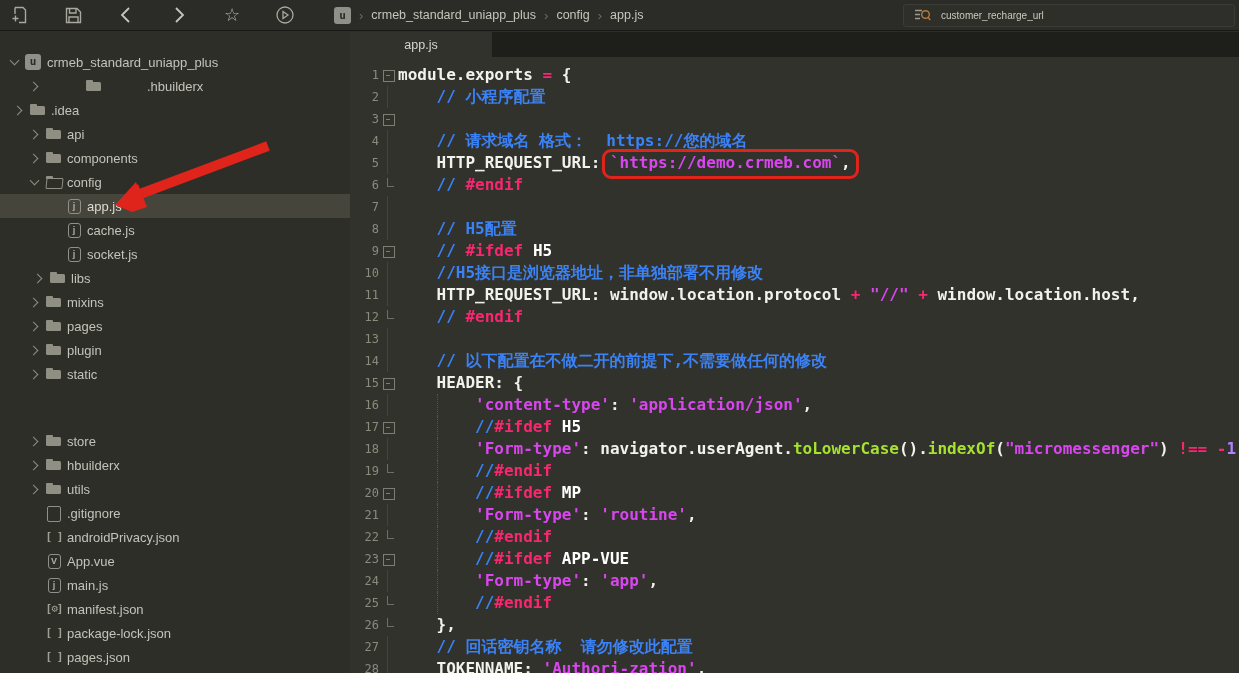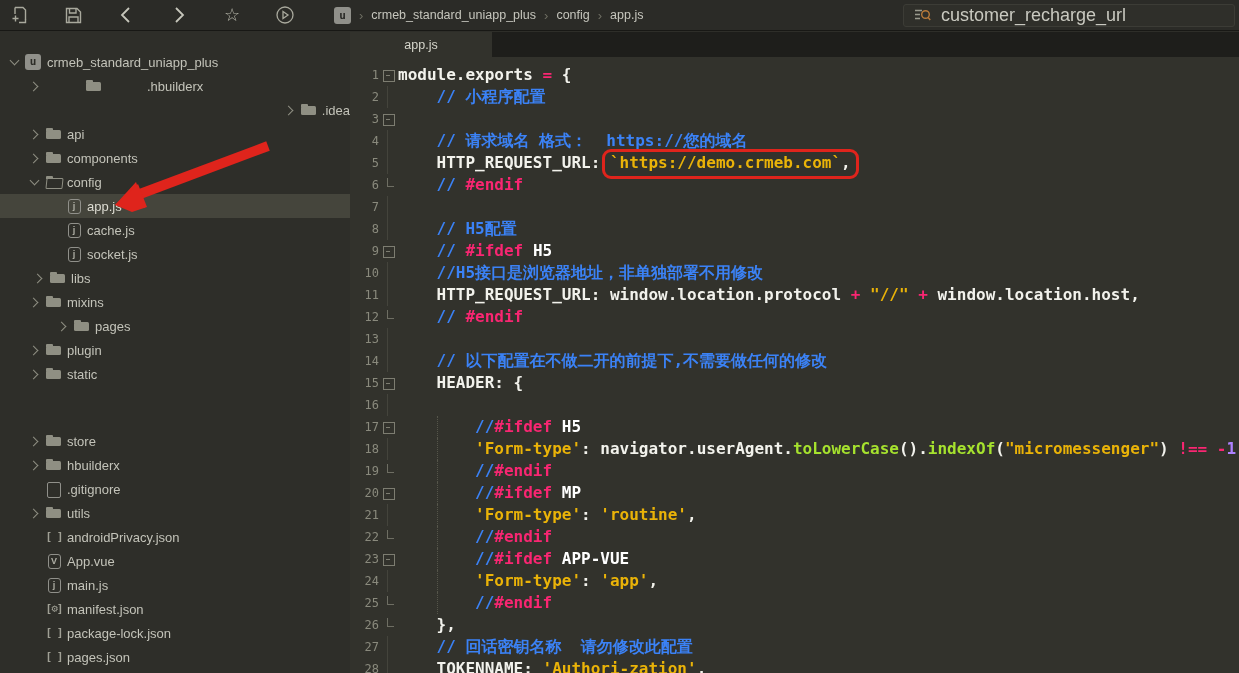--- a/index.html
+++ b/index.html
@@ -25,21 +25,21 @@
   .uicon{
     width:17px; height:17px; background:#90908a; border-radius:3px;
     color:#2b2b27; font:bold 11px/17px "DejaVu Sans Mono",monospace;
     text-align:center; display:inline-block;
   }
   #searchbox{
     position:absolute; right:4px; top:4px; width:332px; height:23px;
     background:#2f2f2a; border:1px solid #3c3c36; border-radius:3px;
     display:flex; align-items:center; padding-left:10px;
   }
-  #searchbox .stext{ margin-left:10px; font-size:18px; color:#c9c9c0; }
+  #searchbox .stext{ margin-left:10px; font-size:10px; color:#c9c9c0; }
 
   
   #sidebar{
     position:absolute; left:0; top:32px; width:350px; bottom:0;
     background:#2e2e29; padding-top:18px; overflow:hidden;
   }
   .trow{ display:flex; align-items:center; height:24px; font-size:13px;
     color:#c3c3b9; white-space:nowrap; cursor:default; }
   .trow.sel{ background:#45453c; color:#dddcd2; }
   .tlabel{ margin-left:3px; }
@@ -89,21 +89,21 @@
   .fold.start::before{ content:""; position:absolute; left:3px; top:6px; width:10px; height:10px;
     border:1px solid #7d7d71; background:#32322c; }
   .fold.start::after{ content:""; position:absolute; left:6px; top:10.5px; width:4px; height:1px;
     background:#7d7d71; }
   .fold.end::before{ content:""; position:absolute; left:7px; top:4px; width:6px; height:8px;
     border-left:1px solid #6e6e63; border-bottom:1px solid #6e6e63; }
   .code{ position:relative; flex:none; margin-left:2px; }
   .guide{ position:absolute; left:4ch; top:0; bottom:0; width:0;
     border-left:1px dotted #55554a; }
   .tp{ color:#f2f2ec; } .tc{ color:#3b82f6; } .tk{ color:#f92672; }
-  .ts{ color:#eab308; } .tf{ color:#a6e22e; } .tn{ color:#ae81ff; }
+  .ts{ color:#d946ef; } .tf{ color:#a6e22e; } .tn{ color:#ae81ff; }
   .td{ color:#ffffff; }
 
   
   #anno-box{ position:absolute; left:602px; top:149px; width:257px; height:30px;
     border:3px solid #df241c; border-radius:9px; z-index:40; pointer-events:none; }
   #anno-arrow{ position:absolute; left:0; top:0; z-index:41; pointer-events:none; }
 </style>
 </head>
 <body>
 
@@ -168,21 +168,21 @@
       <div class="trow" style="padding-left: 6px;">
         <span class="chev open"></span>
         <span class="ic ic-uniapp"></span>
         <span class="tlabel">crmeb_standard_uniapp_plus</span>
       </div>
       <div class="trow" style="padding-left: 26px; gap: 40px;">
         <span class="chev closed"></span>
         <span class="ic ic-folder"></span>
         <span class="tlabel">.hbuilderx</span>
       </div>
-      <div class="trow" style="padding-left: 10px; justify-content: flex-end;">
+      <div class="trow" style="padding-left: 10px;">
         <span class="chev closed"></span>
         <span class="ic ic-folder"></span>
         <span class="tlabel">.idea</span>
       </div>
       <div class="trow" style="padding-left: 26px;">
         <span class="chev closed"></span>
         <span class="ic ic-folder"></span>
         <span class="tlabel">api</span>
       </div>
       <div class="trow" style="padding-left: 26px;">
@@ -219,21 +219,21 @@
       <div class="trow" style="padding-left: 30px;">
         <span class="chev closed"></span>
         <span class="ic ic-folder"></span>
         <span class="tlabel">libs</span>
       </div>
       <div class="trow" style="padding-left: 26px;">
         <span class="chev closed"></span>
         <span class="ic ic-folder"></span>
         <span class="tlabel">mixins</span>
       </div>
-      <div class="trow" style="padding-left: 26px; margin-left: 28px;">
+      <div class="trow" style="padding-left: 26px;">
         <span class="chev closed"></span>
         <span class="ic ic-folder"></span>
         <span class="tlabel">pages</span>
       </div>
       <div class="trow" style="padding-left: 26px;">
         <span class="chev closed"></span>
         <span class="ic ic-folder"></span>
         <span class="tlabel">plugin</span>
       </div>
       <div class="trow" style="padding-left: 26px;">
@@ -243,30 +243,30 @@
       </div>
       <div class="trow" style="padding-left: 26px; margin-top: 43px;">
         <span class="chev closed"></span>
         <span class="ic ic-folder"></span>
         <span class="tlabel">store</span>
       </div>
       <div class="trow" style="padding-left: 26px;">
         <span class="chev closed"></span>
         <span class="ic ic-folder"></span>
         <span class="tlabel">hbuilderx</span>
+      </div>
+      <div class="trow" style="padding-left: 26px;">
+        <span class="chev closed"></span>
+        <span class="ic ic-folder"></span>
+        <span class="tlabel">utils</span>
       </div>
       <div class="trow" style="padding-left: 26px;">
         <span class="chev"></span>
         <span class="ic ic-file"></span>
         <span class="tlabel">.gitignore</span>
-      </div>
-      <div class="trow" style="padding-left: 26px;">
-        <span class="chev closed"></span>
-        <span class="ic ic-folder"></span>
-        <span class="tlabel">utils</span>
       </div>
       <div class="trow" style="padding-left: 26px;">
         <span class="chev"></span>
         <span class="ic ic-json">[ ]</span>
         <span class="tlabel">androidPrivacy.json</span>
       </div>
       <div class="trow" style="padding-left: 26px;">
         <span class="chev"></span>
         <span class="ic ic-vue">
           <i>V</i>
@@ -326,21 +326,21 @@
       <div class="line"><span class="ln">6</span><span class="fold end"></span><span class="code" style="padding-left: 4ch;"><span class="tc">// </span><span class="tk">#endif</span></span></div>
       <div class="line"><span class="ln">7</span><span class="fold scope"></span><span class="code" style="padding-left: 0ch;"></span></div>
       <div class="line"><span class="ln">8</span><span class="fold scope"></span><span class="code" style="padding-left: 4ch;"><span class="tc">// H5配置</span></span></div>
       <div class="line"><span class="ln">9</span><span class="fold start"></span><span class="code" style="padding-left: 4ch;"><span class="tc">// </span><span class="tk">#ifdef </span><span class="td">H5</span></span></div>
       <div class="line"><span class="ln">10</span><span class="fold scope"></span><span class="code" style="padding-left: 4ch;"><span class="tc">//H5接口是浏览器地址，非单独部署不用修改</span></span></div>
       <div class="line"><span class="ln">11</span><span class="fold scope"></span><span class="code" style="padding-left: 4ch;"><span class="tp">HTTP_REQUEST_URL: window.location.protocol </span><span class="tk">+</span><span class="tp"> </span><span class="ts">"//"</span><span class="tp"> </span><span class="tk">+</span><span class="tp"> window.location.host,</span></span></div>
       <div class="line"><span class="ln">12</span><span class="fold end"></span><span class="code" style="padding-left: 4ch;"><span class="tc">// </span><span class="tk">#endif</span></span></div>
       <div class="line"><span class="ln">13</span><span class="fold scope"></span><span class="code" style="padding-left: 0ch;"></span></div>
       <div class="line"><span class="ln">14</span><span class="fold scope"></span><span class="code" style="padding-left: 4ch;"><span class="tc">// 以下配置在不做二开的前提下,不需要做任何的修改</span></span></div>
       <div class="line"><span class="ln">15</span><span class="fold start"></span><span class="code" style="padding-left: 4ch;"><span class="tp">HEADER: {</span></span></div>
-      <div class="line"><span class="ln">16</span><span class="fold scope"></span></div>
+      <div class="line"><span class="ln">16</span><span class="fold scope"></span><span class="code" style="padding-left: 8ch;"><b class="guide"></b><span class="ts">'content-type'</span><span class="tp">: </span><span class="ts">'application/json'</span><span class="tp">,</span></span></div>
       <div class="line"><span class="ln">17</span><span class="fold start"></span><span class="code" style="padding-left: 8ch;"><b class="guide"></b><span class="tc">//</span><span class="tk">#ifdef </span><span class="td">H5</span></span></div>
       <div class="line"><span class="ln">18</span><span class="fold scope"></span><span class="code" style="padding-left: 8ch;"><b class="guide"></b><span class="ts">'Form-type'</span><span class="tp">: navigator.userAgent.</span><span class="tf">toLowerCase</span><span class="tp">().</span><span class="tf">indexOf</span><span class="tp">(</span><span class="ts">"micromessenger"</span><span class="tp">) </span><span class="tk">!== -</span><span class="tn">1</span></span></div>
       <div class="line"><span class="ln">19</span><span class="fold end"></span><span class="code" style="padding-left: 8ch;"><b class="guide"></b><span class="tc">//</span><span class="tk">#endif</span></span></div>
       <div class="line"><span class="ln">20</span><span class="fold start"></span><span class="code" style="padding-left: 8ch;"><b class="guide"></b><span class="tc">//</span><span class="tk">#ifdef </span><span class="td">MP</span></span></div>
       <div class="line"><span class="ln">21</span><span class="fold scope"></span><span class="code" style="padding-left: 8ch;"><b class="guide"></b><span class="ts">'Form-type'</span><span class="tp">: </span><span class="ts">'routine'</span><span class="tp">,</span></span></div>
       <div class="line"><span class="ln">22</span><span class="fold end"></span><span class="code" style="padding-left: 8ch;"><b class="guide"></b><span class="tc">//</span><span class="tk">#endif</span></span></div>
       <div class="line"><span class="ln">23</span><span class="fold start"></span><span class="code" style="padding-left: 8ch;"><b class="guide"></b><span class="tc">//</span><span class="tk">#ifdef </span><span class="td">APP-VUE</span></span></div>
       <div class="line"><span class="ln">24</span><span class="fold scope"></span><span class="code" style="padding-left: 8ch;"><b class="guide"></b><span class="ts">'Form-type'</span><span class="tp">: </span><span class="ts">'app'</span><span class="tp">,</span></span></div>
       <div class="line"><span class="ln">25</span><span class="fold end"></span><span class="code" style="padding-left: 8ch;"><b class="guide"></b><span class="tc">//</span><span class="tk">#endif</span></span></div>
       <div class="line"><span class="ln">26</span><span class="fold end"></span><span class="code" style="padding-left: 4ch;"><span class="tp">},</span></span></div>

